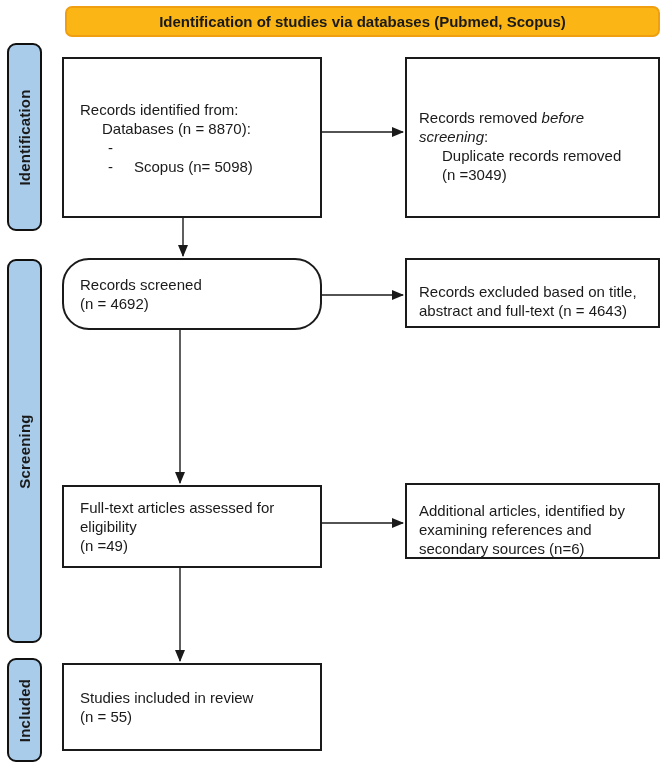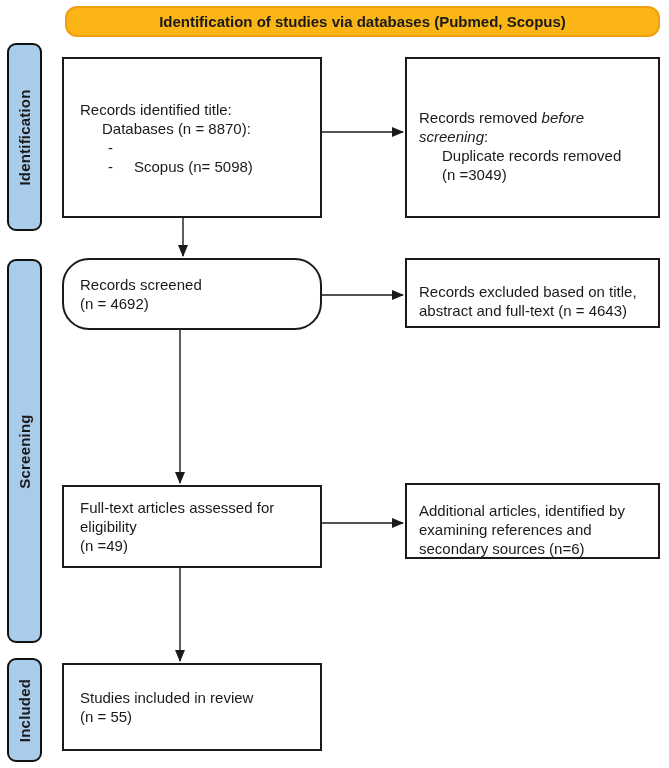--- a/index.html
+++ b/index.html
@@ -11,21 +11,21 @@
     color: #1a1a1a;
     overflow: hidden;
   }
   .abs { position: absolute; box-sizing: border-box; }
 
   
   .banner {
     left: 65px; top: 6px; width: 595px; height: 31px;
     background: #FBB616;
     border: 2px solid #EF9F10;
-    border-radius: 12px;
+    border-radius: 7px;
     display: flex; align-items: center; justify-content: center;
     font-weight: 700; font-size: 15px;
   }
 
   
   .stage {
     left: 7px; width: 35px;
     background: #A9CCEA;
     border: 2px solid #111111;
     border-radius: 9px;
@@ -81,21 +81,21 @@
     <span class="vlabel">Identification</span>
   </div>
   <div class="abs stage stage-screening" style="background: rgb(169, 204, 234);">
     <span class="vlabel">Screening</span>
   </div>
   <div class="abs stage stage-included" style="background: rgb(169, 204, 234);">
     <span class="vlabel">Included</span>
   </div>
 
   <div class="abs fbox colL box-identified">
-    <div>Records identified title:</div>
+    <div>Records identified from:</div>
     <div class="indent-1">Databases (n = 8870):</div>
     <div class="bullet-row">
       <span class="dash">-</span>
     </div>
     <div class="bullet-row">
       <span class="dash">-</span>
       <span>Scopus (n= 5098)</span>
     </div>
   </div>
 

